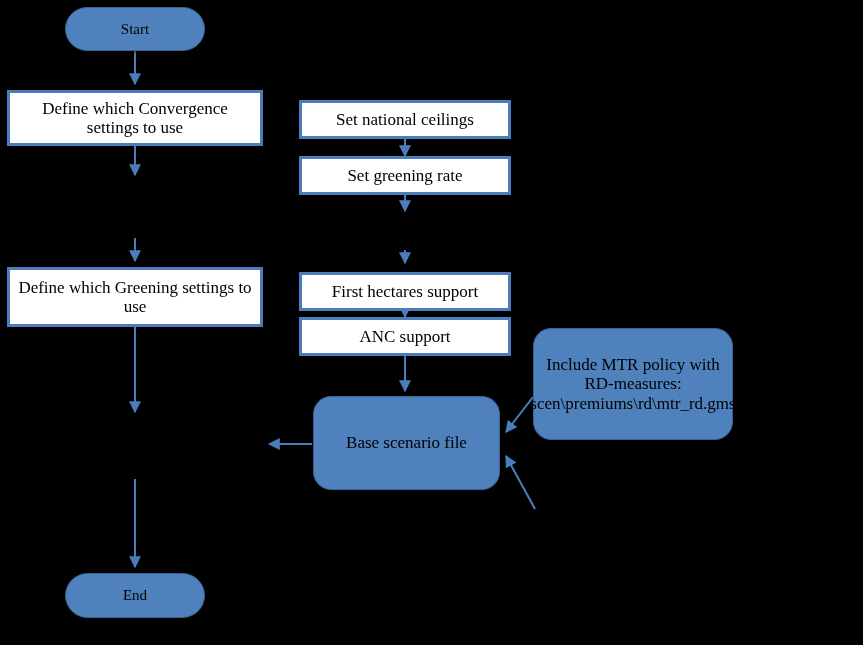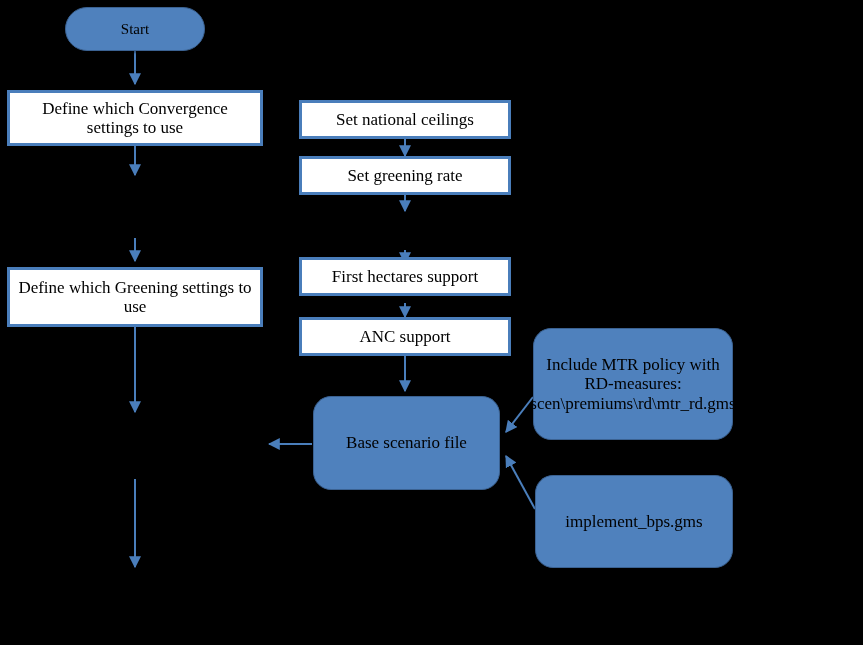--- a/index.html
+++ b/index.html
@@ -106,43 +106,43 @@
   <div class="node proc" style="left:7px; top:90px; width:256px; height:56px;">
     <span>Define which Convergence settings to use</span>
   </div>
 
 
   <div class="node proc" style="left:7px; top:267px; width:256px; height:60px;">
     <span>Define which Greening settings to use</span>
   </div>
 
 
+  <div class="node pill" style="left:65px; top:573px; width:140px; height:45px;">
+    <span>End</span>
+  </div>
 
   <div class="node proc" style="left:299px; top:100px; width:212px; height:39px;">
     <span>Set national ceilings</span>
   </div>
 
   <div class="node proc" style="left:299px; top:156px; width:212px; height:39px;">
     <span>Set greening rate</span>
   </div>
 
 
-  <div class="node proc" style="left:299px; top:257px; width:212px; height:39px;">
+  <div class="node proc" style="left:299px; top:272px; width:212px; height:39px;">
     <span>First hectares support</span>
   </div>
 
   <div class="node proc" style="left:299px; top:317px; width:212px; height:39px;">
     <span>ANC support</span>
   </div>
 
   <div class="node blue big" style="left:313px; top:396px; width:187px; height:94px;">
     <span>Base scenario file</span>
   </div>
 
   <div class="node blue big" style="left:533px; top:328px; width:200px; height:112px;">
     <span>Include MTR policy with RD-measures: scen\premiums\rd\mtr_rd.gms</span>
   </div>
 
-  <div class="node blue big" style="left:535px; top:475px; width:198px; height:93px;">
-    <span>implement_bps.gms</span>
-  </div>
 
 </div>
 
 </body></html>

